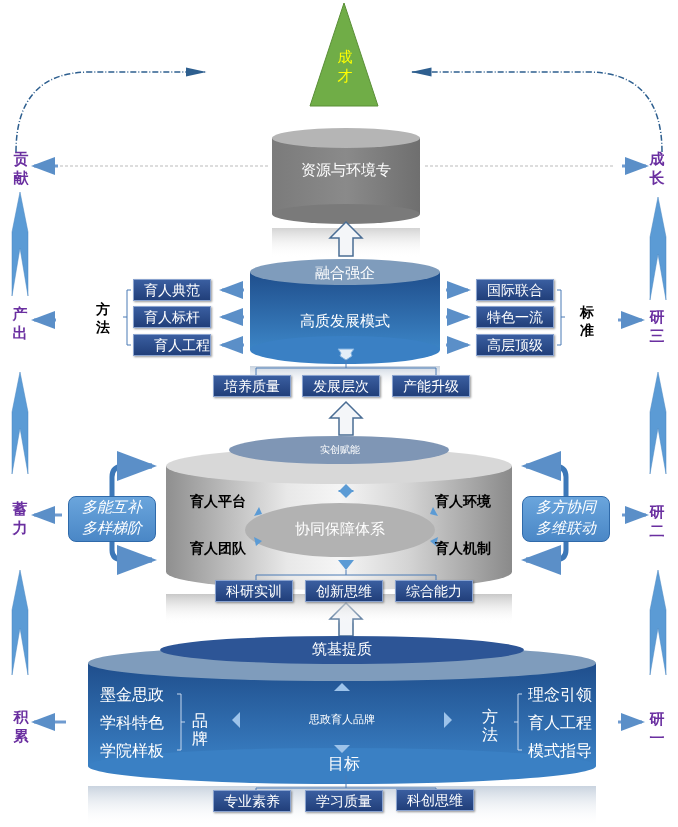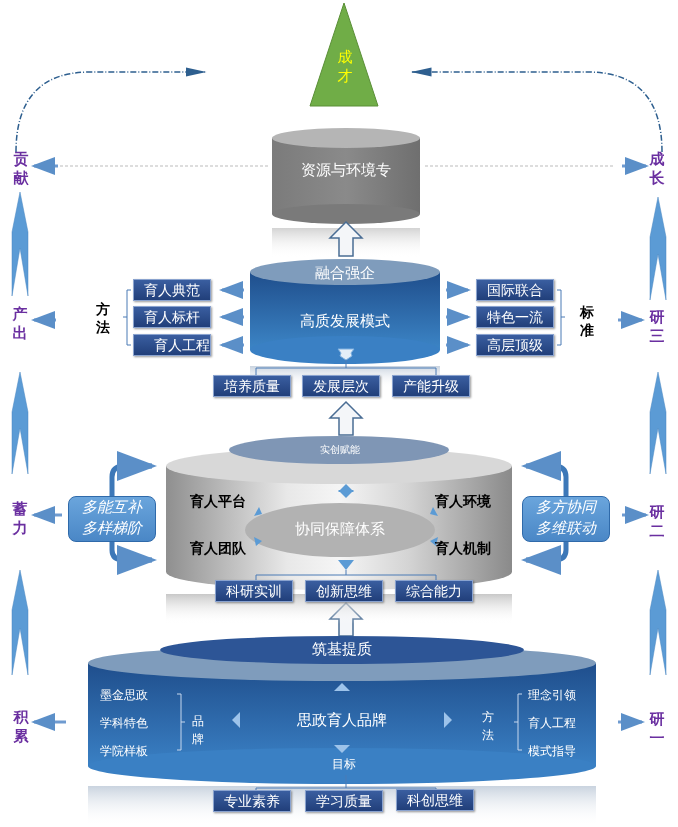--- a/index.html
+++ b/index.html
@@ -5,21 +5,21 @@
   html, body { margin: 0; padding: 0; background: #ffffff; }
   body { width: 678px; height: 827px; position: relative; overflow: hidden;
          font-family: "DejaVu Sans", "Liberation Sans", sans-serif; }
   .abs { position: absolute; }
   .side-label { position: absolute; color: #6a2fa0; font-size: 15px; font-weight: bold;
                 line-height: 19px; width: 18px; text-align: center; }
   .navy-box { position: absolute; background: linear-gradient(#3a5ea0, #213f7a);
               color: #fff; font-size: 14px; text-align: center; line-height: 20px;
               height: 20px; box-shadow: 1px 1px 2px rgba(0,0,0,0.4); border: 1px solid #8aa3cf; }
   .plain-label { position: absolute; color: #000; font-size: 14px; line-height: 18px; font-weight: bold; }
-  .white-label { position: absolute; color: #fff; font-size: 12px; line-height: 18px; }
+  .white-label { position: absolute; color: #fff; font-size: 16px; line-height: 18px; }
   .rounded-box { position: absolute; background: linear-gradient(#6aa5dc, #4a87c6);
                  border: 1px solid #2f6aaa; border-radius: 8px; color: #fff; font-size: 15px;
                  text-align: center; line-height: 21px; font-style: italic; }
   svg { position: absolute; left: 0; top: 0; }
 </style>
 </head>
 <body>
 
 <svg width="678" height="827" viewBox="0 0 678 827">
   <defs>
@@ -233,21 +233,21 @@
 </div>
 <div class="rounded-box" style="left:522px;top:496px;width:86px;height:44px;">
   <div>多方协同</div>
   <div>多维联动</div>
 </div>
 <div class="navy-box" style="left:215px;top:580px;width:76px;">科研实训</div>
 <div class="navy-box" style="left:305px;top:580px;width:76px;">创新思维</div>
 <div class="navy-box" style="left:395px;top:580px;width:76px;">综合能力</div>
 
 <div class="white-label" style="left:297px;top:640px;width:90px;text-align:center;font-size:15px;">筑基提质</div>
-<div class="white-label" style="left:270px;top:711px;width:144px;text-align:center;font-size:15px;">思政育人品牌</div>
+<div class="white-label" style="left:270px;top:711px;width:144px;text-align:center;font-size:11px;">思政育人品牌</div>
 <div class="white-label" style="left:100px;top:686px;">墨金思政</div>
 <div class="white-label" style="left:100px;top:714px;">学科特色</div>
 <div class="white-label" style="left:100px;top:742px;">学院样板</div>
 <div class="white-label" style="left:192px;top:712px;width:16px;">
     <div>品</div>
     <div>牌</div>
   </div>
 <div class="white-label" style="left:482px;top:708px;width:16px;">
     <div>方</div>
     <div>法</div>

